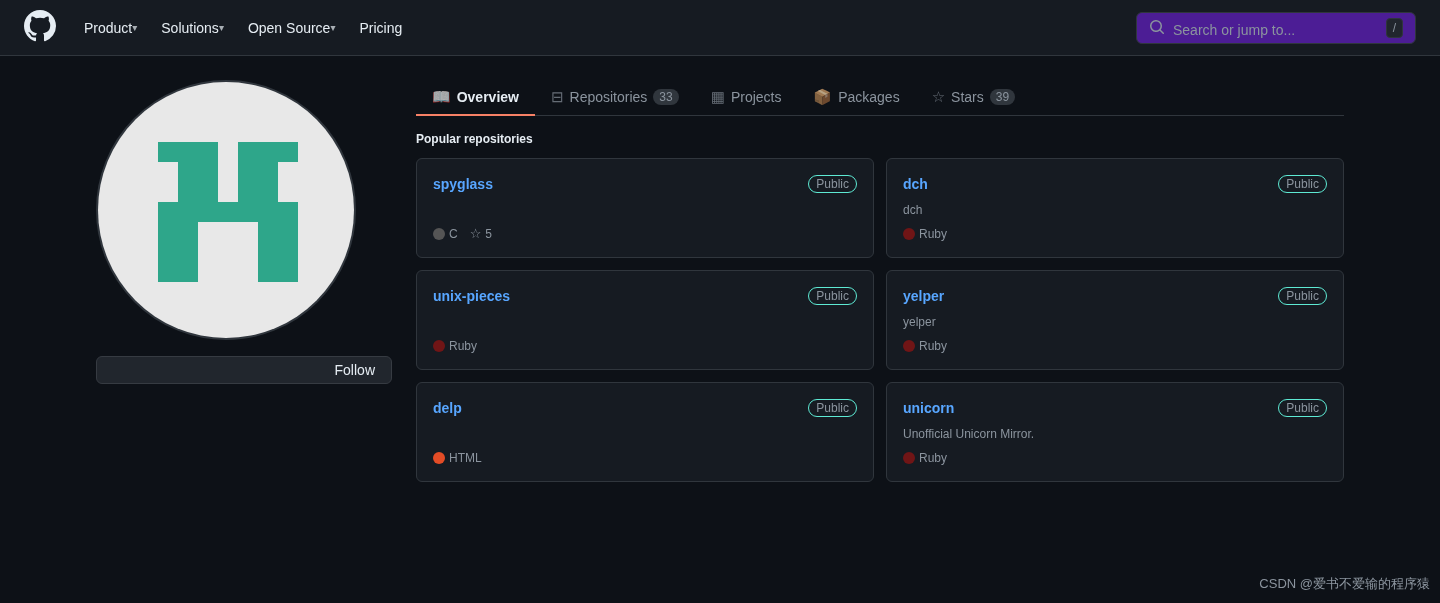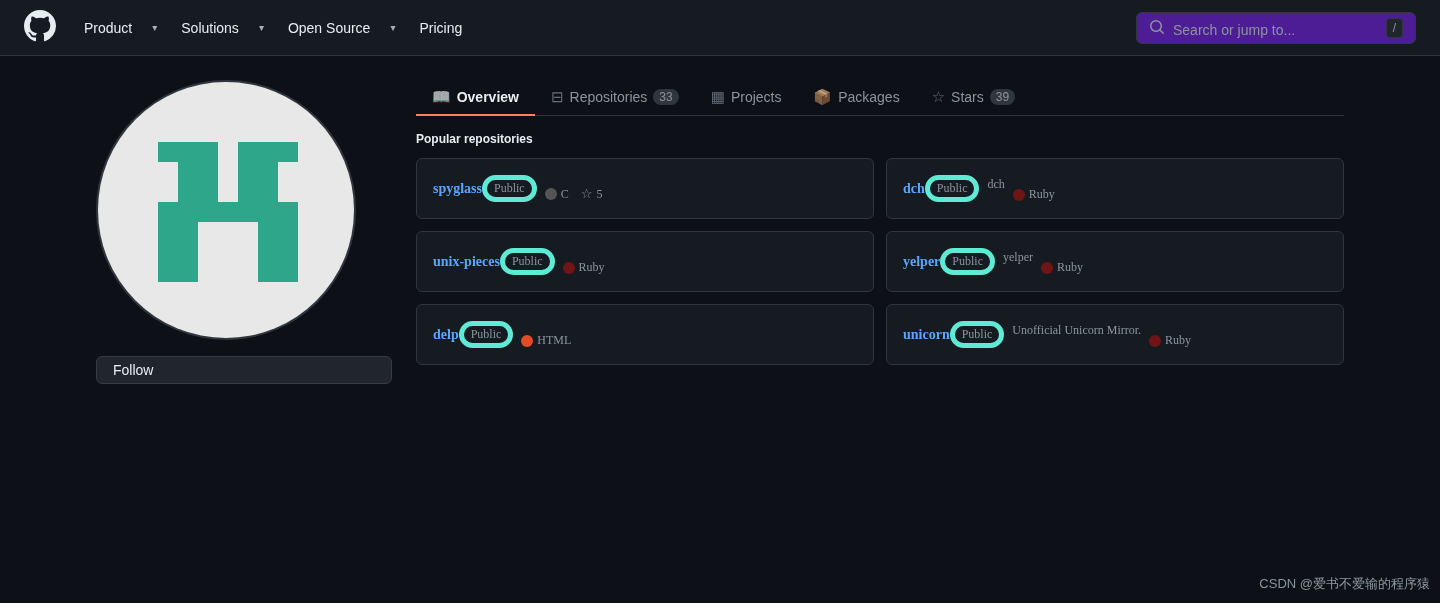--- a/index.html
+++ b/index.html
@@ -24,21 +24,21 @@
       gap: 16px;
     }
     .navbar-logo {
       color: #e6edf3;
       margin-right: 8px;
       flex-shrink: 0;
     }
     .nav-item {
       display: flex;
       align-items: center;
-      gap: 20px;
+      gap: 0;
       color: #e6edf3;
       font-size: 14px;
       font-weight: 500;
       cursor: pointer;
       padding: 8px 4px;
       white-space: nowrap;
     }
     .nav-chevron {
       font-size: 10px;
       opacity: 0.7;
@@ -104,21 +104,21 @@
       display: block;
       width: 100%;
       padding: 5px 16px;
       background-color: #21262d;
       border: 1px solid #363b42;
       border-radius: 6px;
       color: #e6edf3;
       font-size: 14px;
       font-weight: 500;
       cursor: pointer;
-      text-align: left;
+      text-align: right;
       margin-bottom: 16px;
     }
     .block-report {
       color: #8b949e;
       font-size: 12px;
       cursor: pointer;
     }
 
     
     .content {
@@ -171,37 +171,36 @@
       display: grid;
       grid-template-columns: 1fr 1fr;
       gap: 12px;
     }
     .repo-card {
       background-color: #161b22;
       border: 1px solid #30363d;
       border-radius: 6px;
       padding: 16px;
       display: flex;
-      flex-direction: row;
+      flex-direction: column;
       gap: 8px;
-      font-family: Liberation Serif, serif;
     }
     .repo-card-header {
       display: flex;
       align-items: center;
       justify-content: space-between;
     }
     .repo-name {
       color: #58a6ff;
       font-size: 14px;
       font-weight: 600;
       cursor: pointer;
     }
     .repo-badge {
-      border: 5px solid #5eead4;
+      border: 1px solid #5eead4;
       border-radius: 20px;
       padding: 1px 7px;
       font-size: 12px;
       color: #8b949e;
     }
     .repo-desc {
       font-size: 12px;
       color: #8b949e;
       line-height: 1.5;
     }

